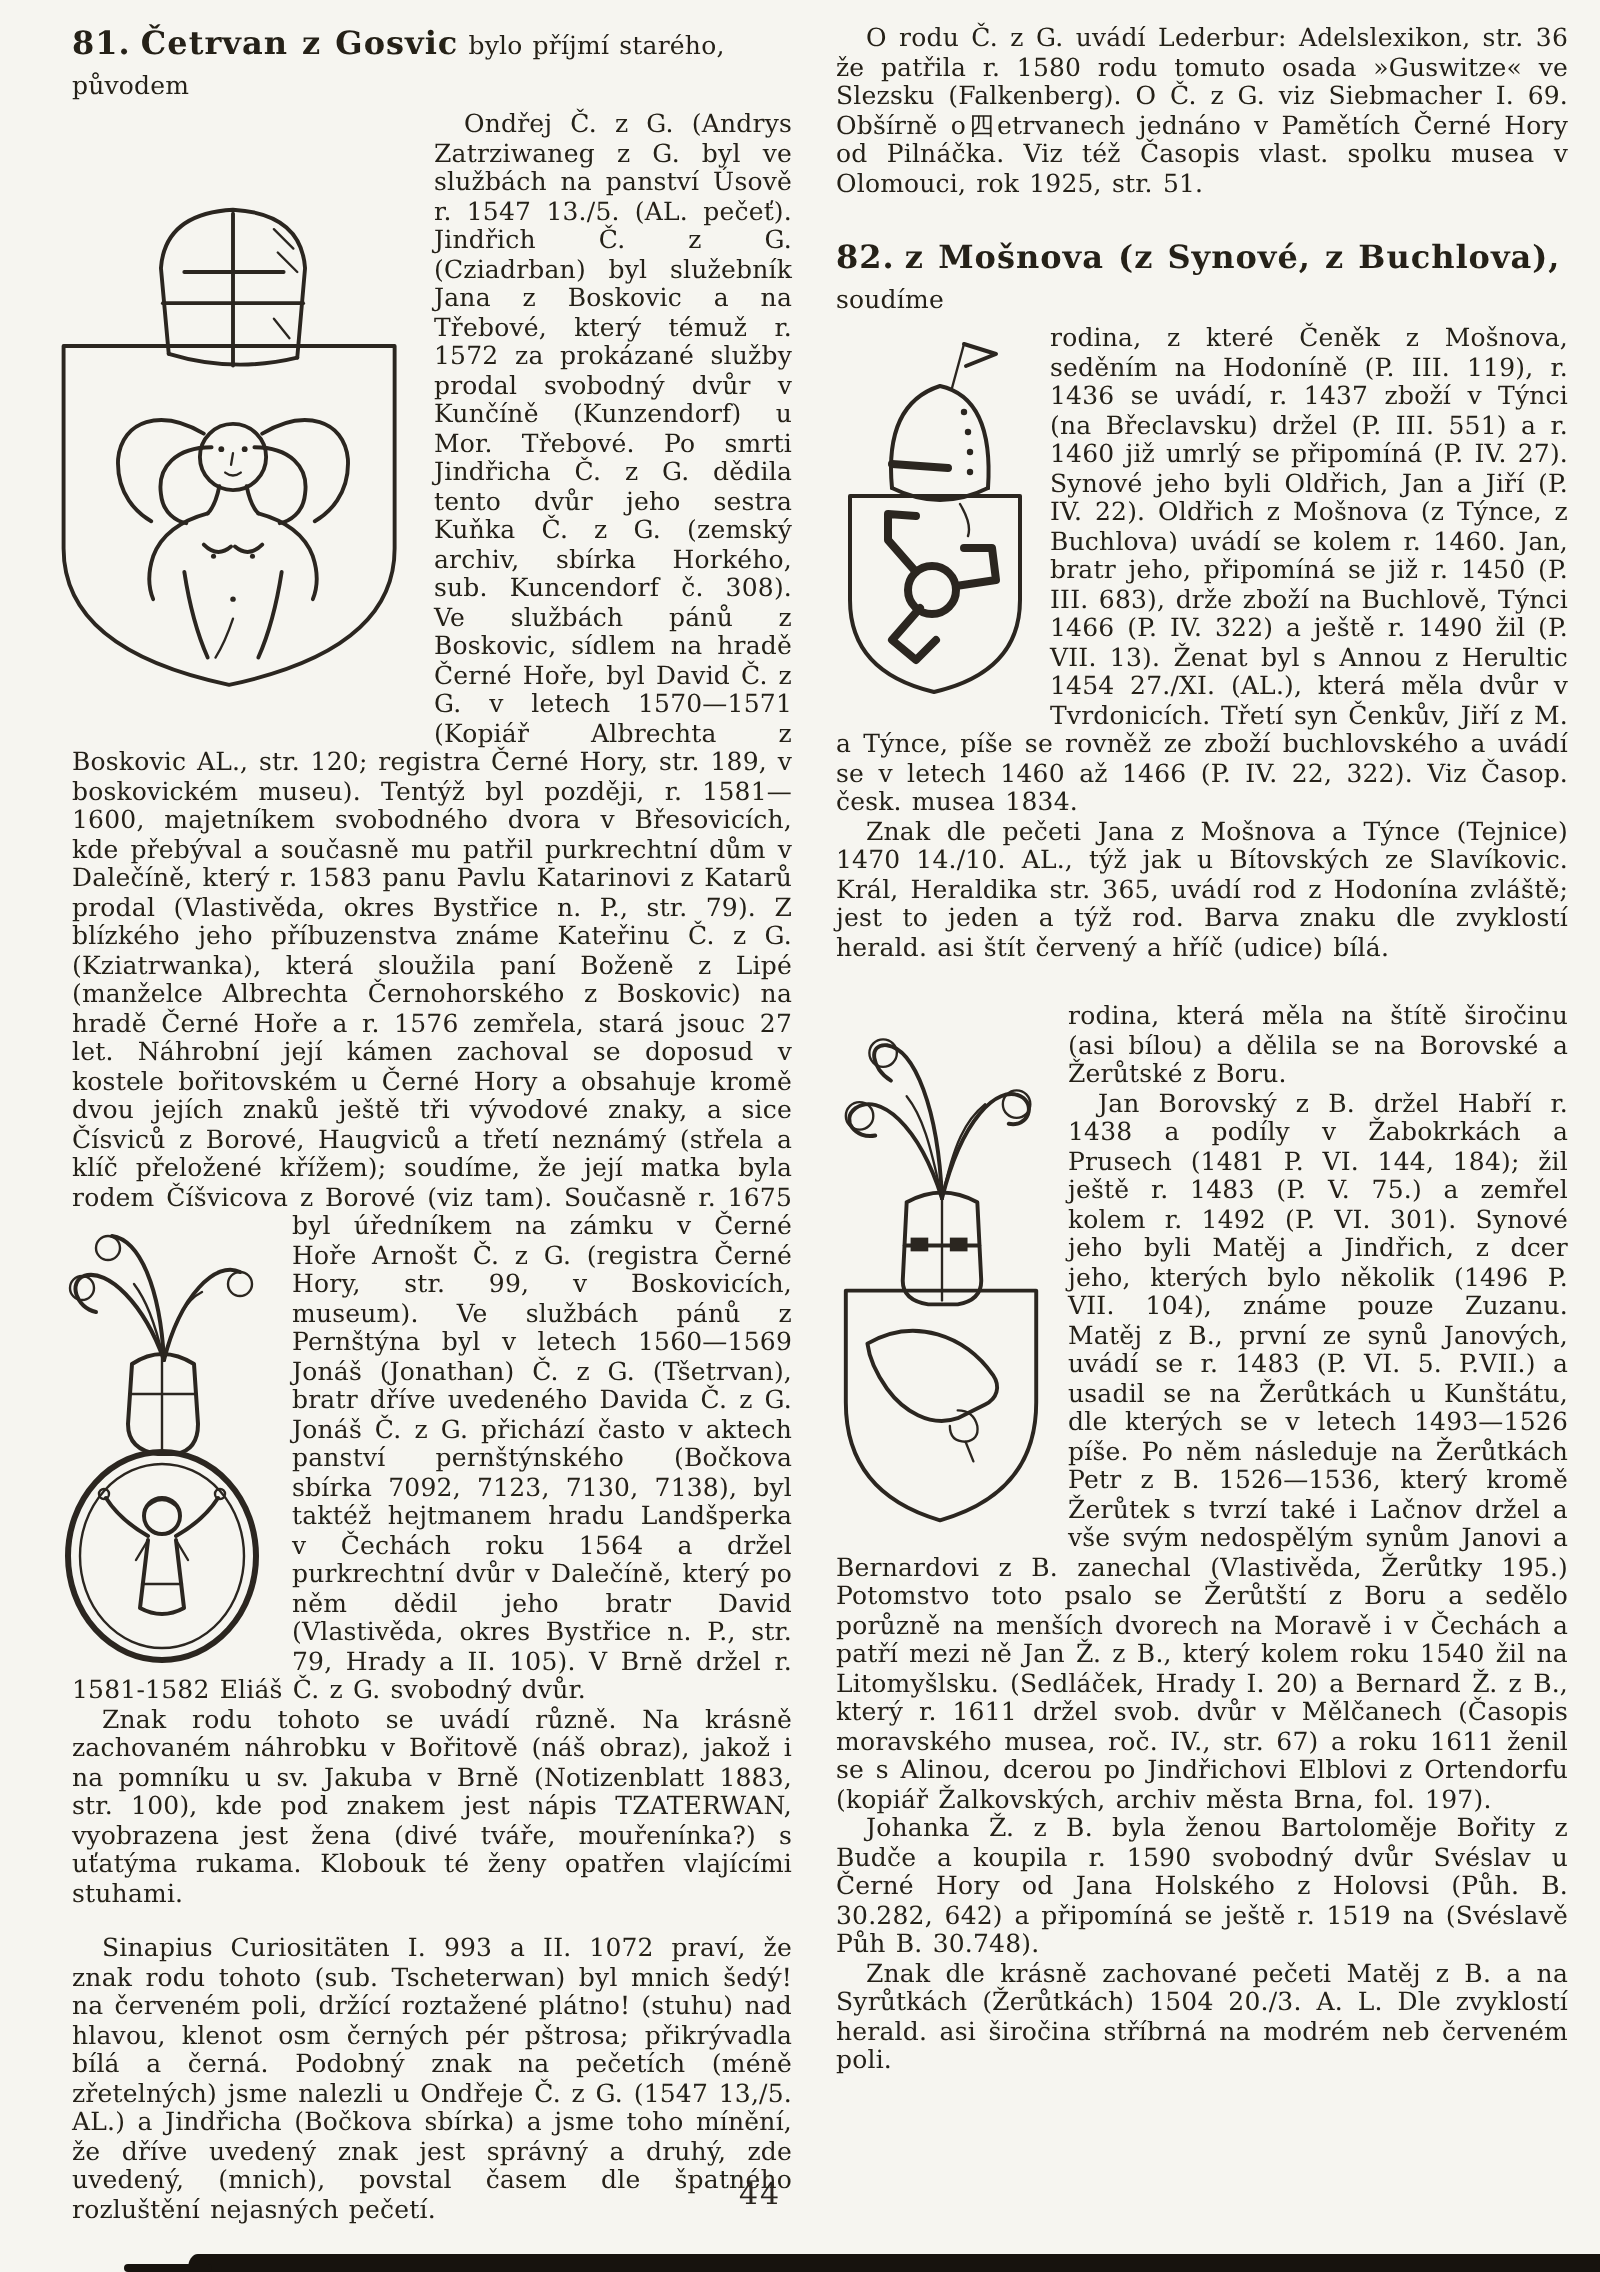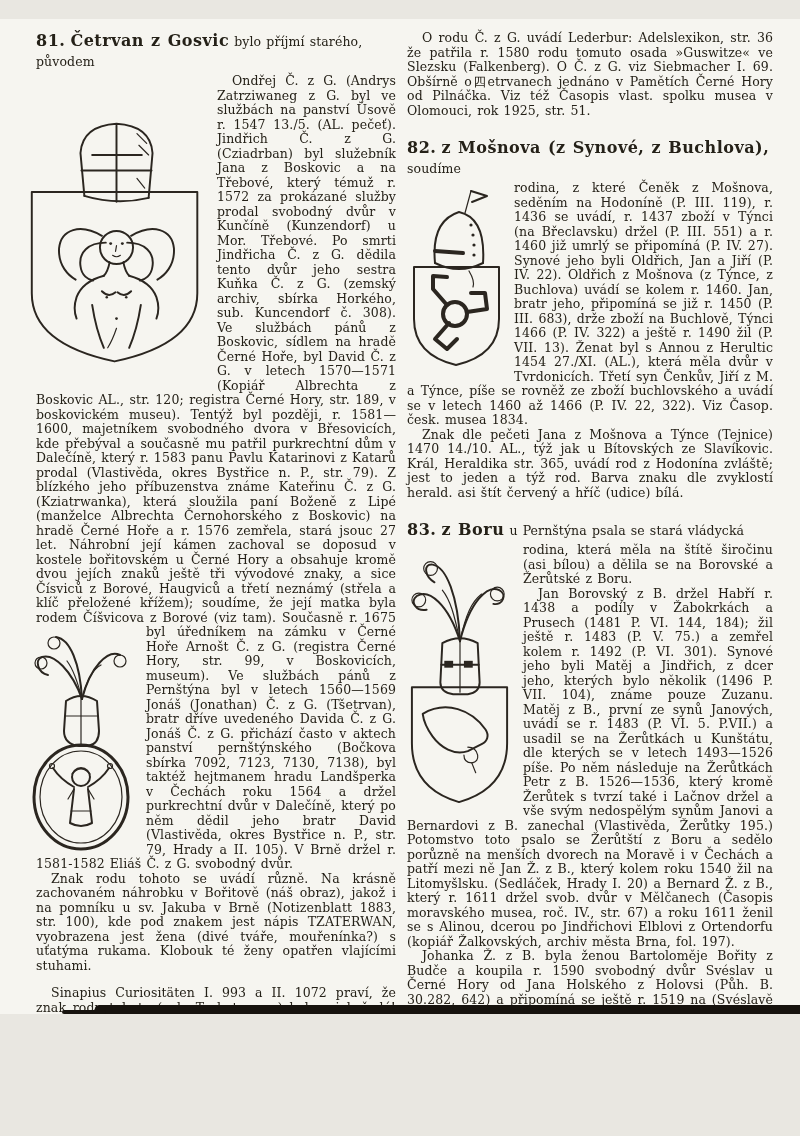--- a/index.html
+++ b/index.html
@@ -1,21 +1,21 @@
 <!DOCTYPE html>
 <html lang="cs"><head>
 <meta charset="utf-8">
 <style>
   * { margin:0; padding:0; box-sizing:border-box; }
   html,body { width:800px; height:1136px; }
   body { background:#e9e7e1; font-family:"DejaVu Serif","Liberation Serif",serif; }
-  .page { position:relative; width:800px; height:995px; background:#f6f5f0; overflow:hidden; color:#252118;margin-top:19px; }
+  .page { position:relative; width:800px; height:1136px; background:#f6f5f0; overflow:hidden; color:#252118; }
   .col { position:absolute; top:12px; text-align:justify; font-size:12.5px; line-height:14.5px; letter-spacing:0.1px; word-spacing:1px; }
   .col-left  { left:36px;  width:360px; }
-  .col-right { left:407px; width:366px; }
+  .col-right { left:418px; width:366px; }
   p { margin:0; }
   p.ind { text-indent:15px; }
   .lead-line { line-height:20px; margin-bottom:2px; text-align:left; }
   .h-num, .h-title { font-weight:bold; font-size:16px; letter-spacing:0.5px; }
   .b { font-weight:normal; }
   .sec { margin-top:20px; }
   .gap-top { margin-top:13px; }
   .fl { float:left; }
   .flA { width:185px; height:302px; padding-top:44px; margin:0 8px 6px -12px; }
   .flB { width:108px; height:225px; margin:2px 10px 2px -8px; }
@@ -134,21 +134,20 @@
             <polyline class="thick" points="58,125 78,122 76,106 62,106"></polyline>
             <polyline class="thick" points="40,136 26,152 38,162 48,152"></polyline>
           </svg>
         </span>
         <p>rodina, z které Čeněk z Mošnova, seděním na Hodoníně (P. III. 119), r. 1436 se uvádí, r. 1437 zboží v Týnci (na Břeclavsku) držel (P. III. 551) a r. 1460 již umrlý se připomíná (P. IV. 27). Synové jeho byli Oldřich, Jan a Jiří (P. IV. 22). Oldřich z Mošnova (z Týnce, z Buchlova) uvádí se kolem r. 1460. Jan, bratr jeho, připomíná se již r. 1450 (P. III. 683), drže zboží na Buchlově, Týnci 1466 (P. IV. 322) a ještě r. 1490 žil (P. VII. 13). Ženat byl s Annou z Herultic 1454 27./XI. (AL.), která měla dvůr v Tvrdonicích. Třetí syn Čenkův, Jiří z M. a Týnce, píše se rovněž ze zboží buchlovského a uvádí se v letech 1460 až 1466 (P. IV. 22, 322). Viz Časop. česk. musea 1834.</p>
         <p class="ind"><strong class="b">Znak</strong> <span>dle pečeti Jana z Mošnova a Týnce (Tejnice) 1470 14./10. AL., týž jak u Bítovských ze Slavíkovic. Král, Heraldika str. 365, uvádí rod z Hodonína zvláště; jest to jeden a týž rod. Barva znaku dle zvyklostí herald. asi štít červený a hříč (udice) bílá.</span></p>
       </div>
     </section>
 
     <section class="sec">
-      <p class="lead-line"><span class="h-num">83.</span> <span class="h-title">z Boru</span> <span>u Pernštýna psala se stará vládycká</span></p>
       <div>
         <span class="fl flD illus">
           <svg viewBox="0 0 108 265">
             <path d="M54,98 C42,60 22,44 10,52 C2,58 10,68 20,66"></path>
               <circle class="thin" cx="12" cy="56" r="7"></circle>
             <path d="M54,98 C52,52 40,22 26,20 C16,19 18,32 28,38"></path>
               <circle class="thin" cx="24" cy="24" r="7"></circle>
             <path d="M54,98 C64,58 82,40 94,46 C102,50 98,62 88,60"></path>
               <circle class="thin" cx="92" cy="50" r="7"></circle>
             <path class="thin" d="M54,98 C48,70 44,56 36,46"></path>

